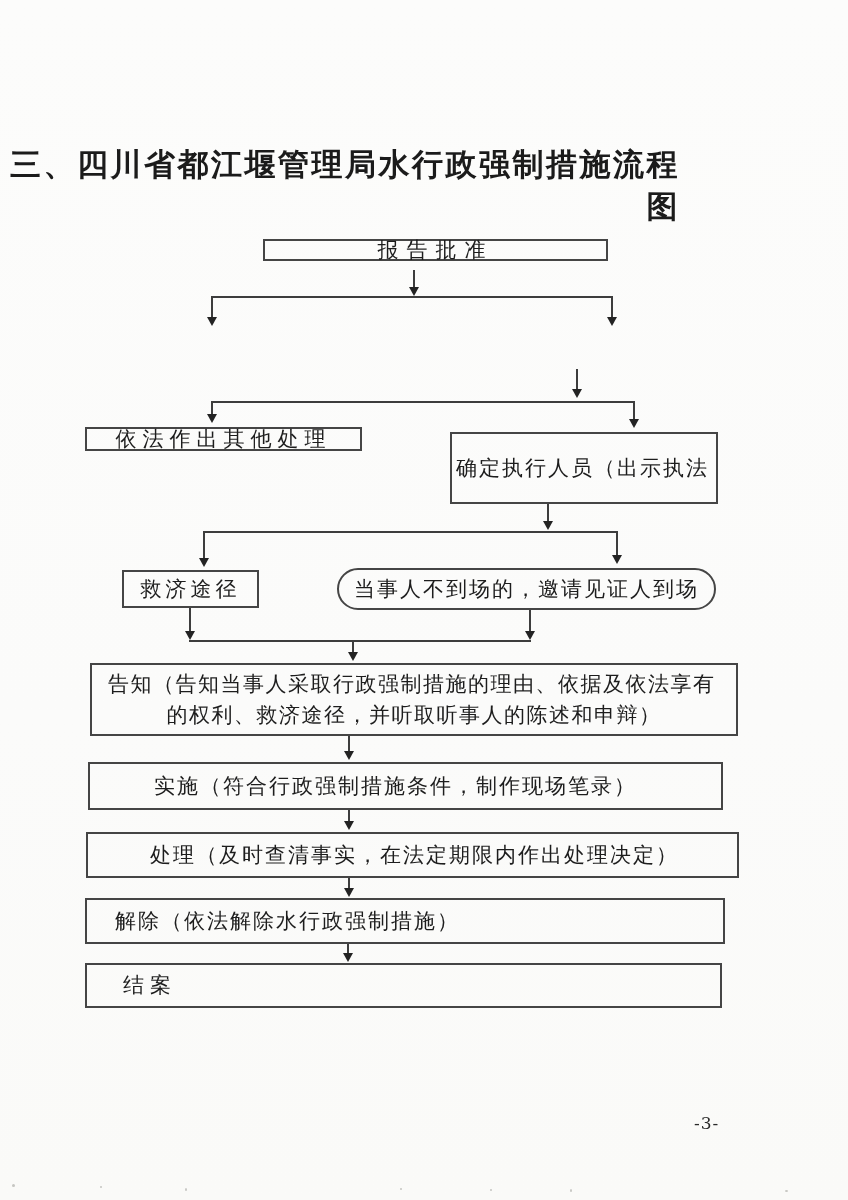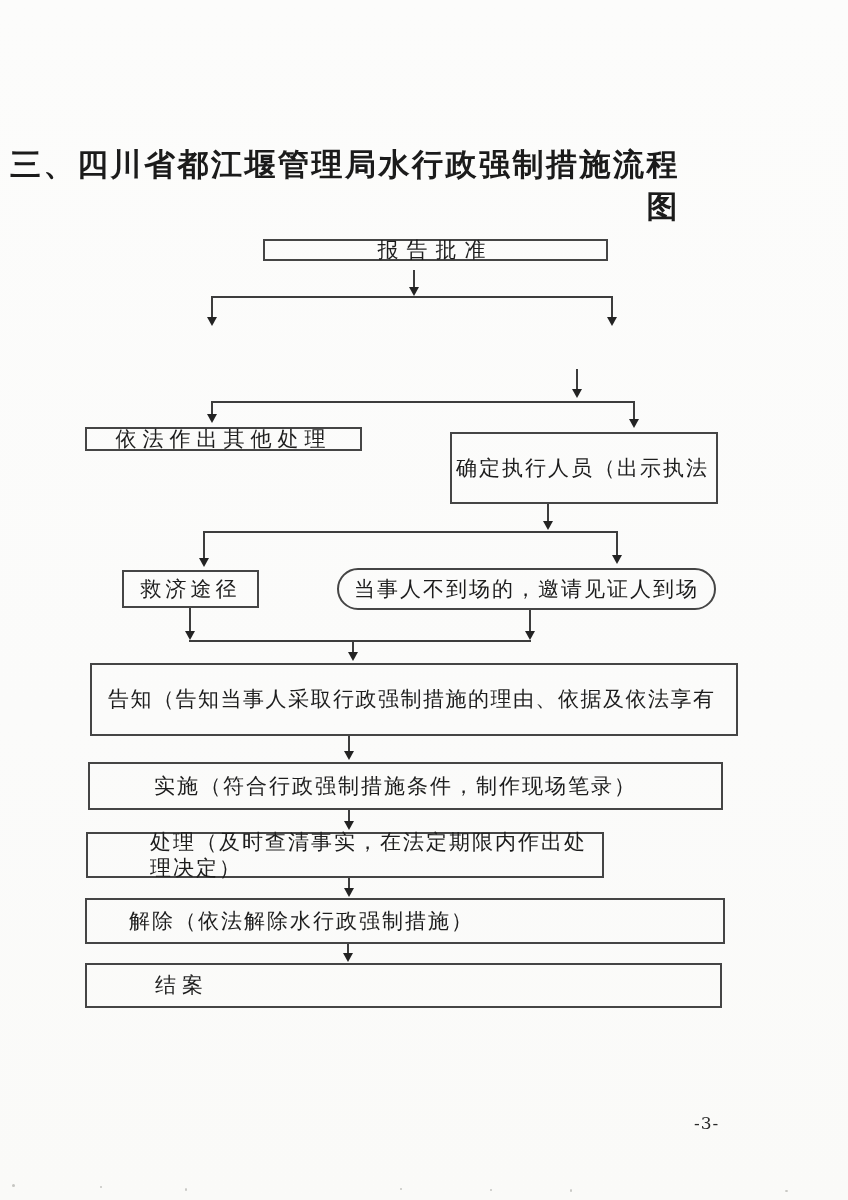--- a/index.html
+++ b/index.html
@@ -102,47 +102,48 @@
   <div class="vline" style="left:189px;top:608px;height:24px;"></div>
   <div class="arrowhead" style="left:185px;top:631px;"></div>
   <div class="vline" style="left:529px;top:610px;height:22px;"></div>
   <div class="arrowhead" style="left:525px;top:631px;"></div>
   <div class="hline" style="left:189px;top:640px;width:342px;"></div>
   <div class="vline" style="left:352px;top:640px;height:13px;"></div>
   <div class="arrowhead" style="left:348px;top:652px;"></div>
 
   <div class="box multi" style="left:90px;top:663px;width:648px;height:73px;padding:0 16px;line-height:31px;font-size:21px;letter-spacing:1.5px;">
     <span>告知（告知当事人采取行政强制措施的理由、依据及依法享有</span>
+    <span style="align-self:center;">的权利、救济途径，并听取听事人的陈述和申辩）</span>
   </div>
 
   <div class="vline" style="left:348px;top:736px;height:16px;"></div>
   <div class="arrowhead" style="left:344px;top:751px;"></div>
 
   <div class="box ls2" style="left:88px;top:762px;width:635px;height:48px;padding-left:64px;">
     <span>实施（符合行政强制措施条件，制作现场笔录）</span>
   </div>
 
   <div class="vline" style="left:348px;top:810px;height:12px;"></div>
   <div class="arrowhead" style="left:344px;top:821px;"></div>
 
-  <div class="box ls2" style="left:86px;top:832px;width:518px;height:46px;padding-left:62px;">
+  <div class="box ls2" style="left:86px;top:832px;width:653px;height:46px;padding-left:62px;">
     <span>处理（及时查清事实，在法定期限内作出处理决定）</span>
   </div>
 
   <div class="vline" style="left:348px;top:878px;height:11px;"></div>
   <div class="arrowhead" style="left:344px;top:888px;"></div>
 
-  <div class="box ls2" style="left:85px;top:898px;width:640px;height:46px;padding-left:42px;">
+  <div class="box ls2" style="left:85px;top:898px;width:640px;height:46px;padding-left:28px;">
     <span>解除（依法解除水行政强制措施）</span>
   </div>
 
   <div class="vline" style="left:347px;top:944px;height:10px;"></div>
   <div class="arrowhead" style="left:343px;top:953px;"></div>
 
-  <div class="box ls6" style="left:85px;top:963px;width:637px;height:45px;padding-left:68px;align-items:center;">
+  <div class="box ls6" style="left:85px;top:963px;width:637px;height:45px;padding-left:36px;align-items:center;">
     <span>结案</span>
   </div>
 
   <div class="pagenum">-3-</div>
 
   <div class="speck" style="left:12px;top:1184px;width:3px;height:3px;"></div>
   <div class="speck" style="left:100px;top:1186px;width:2px;height:2px;"></div>
   <div class="speck" style="left:185px;top:1188px;width:2px;height:3px;"></div>
   <div class="speck" style="left:400px;top:1188px;width:2px;height:2px;"></div>
   <div class="speck" style="left:490px;top:1189px;width:2px;height:2px;"></div>

